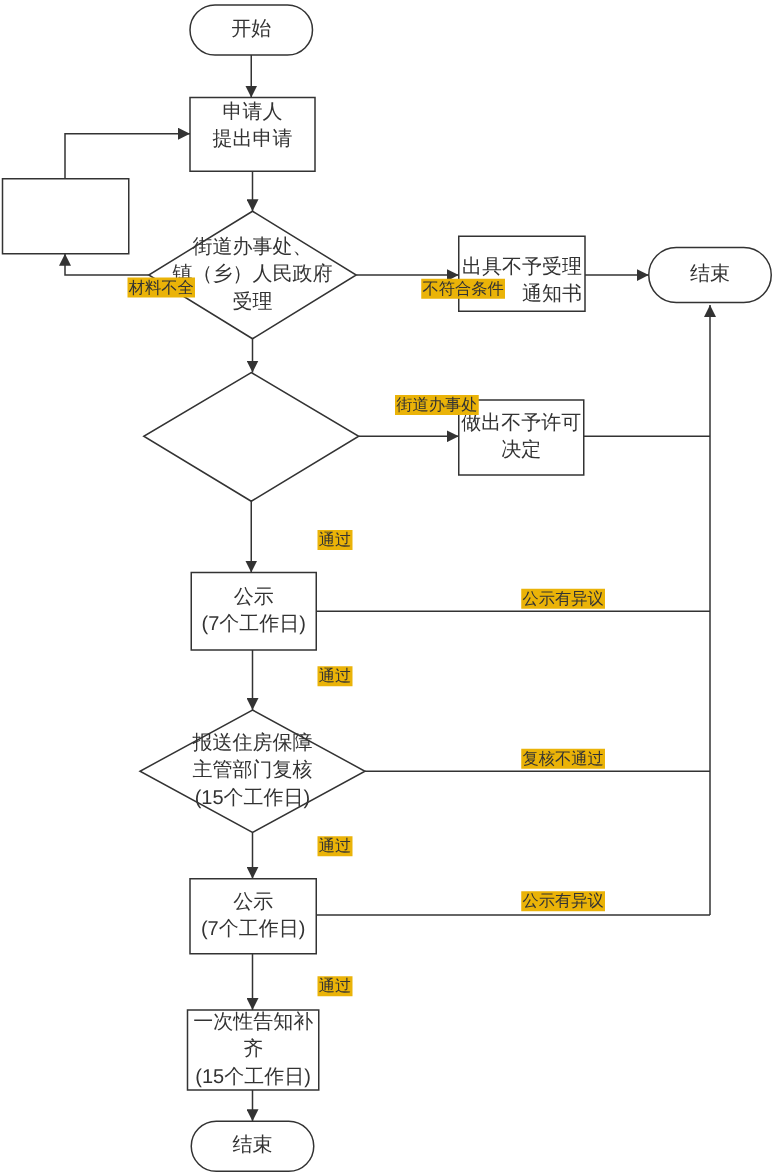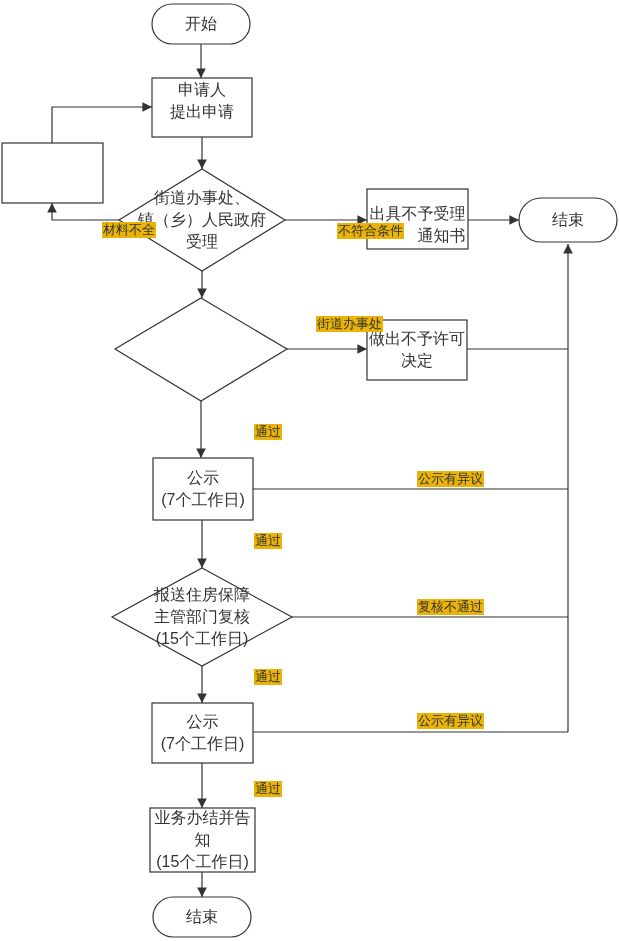--- a/index.html
+++ b/index.html
@@ -111,21 +111,21 @@
   <div class="node-label" style="left:519px; top:198px; width:98px; height:44px;">结束</div>
   <div class="node-label" style="left:367px; top:320px; width:100px; height:60px;">做出不予许可
 决定</div>
   <div class="node-label" style="left:153px; top:458px; width:100px; height:62px;">公示
 (7个工作日)</div>
   <div class="node-label" style="left:112px; top:568px; width:180px; height:98px;">报送住房保障
 主管部门复核
 (15个工作日)</div>
   <div class="node-label" style="left:152px; top:703px; width:101px; height:60px;">公示
 (7个工作日)</div>
-  <div class="node-label" style="left:150px; top:808px; width:105px; height:64px;">业务办结并告知
+  <div class="node-label" style="left:150px; top:808px; width:105px; height:64px;">一次性告知补齐
 (15个工作日)</div>
   <div class="node-label" style="left:153px; top:897px; width:98px; height:40px;">结束</div>
 
   <div class="edge-label" style="left:57px; top:222px;">材料不全</div>
   <div class="edge-label" style="left:292px; top:223px;">不符合条件</div>
   <div class="edge-label" style="left:271px; top:316px;">街道办事处</div>
   <div class="edge-label" style="left:209px; top:424px;">通过</div>
   <div class="edge-label" style="left:372px; top:471px;">公示有异议</div>
   <div class="edge-label" style="left:209px; top:533px;">通过</div>
   <div class="edge-label" style="left:372px; top:599px;">复核不通过</div>

